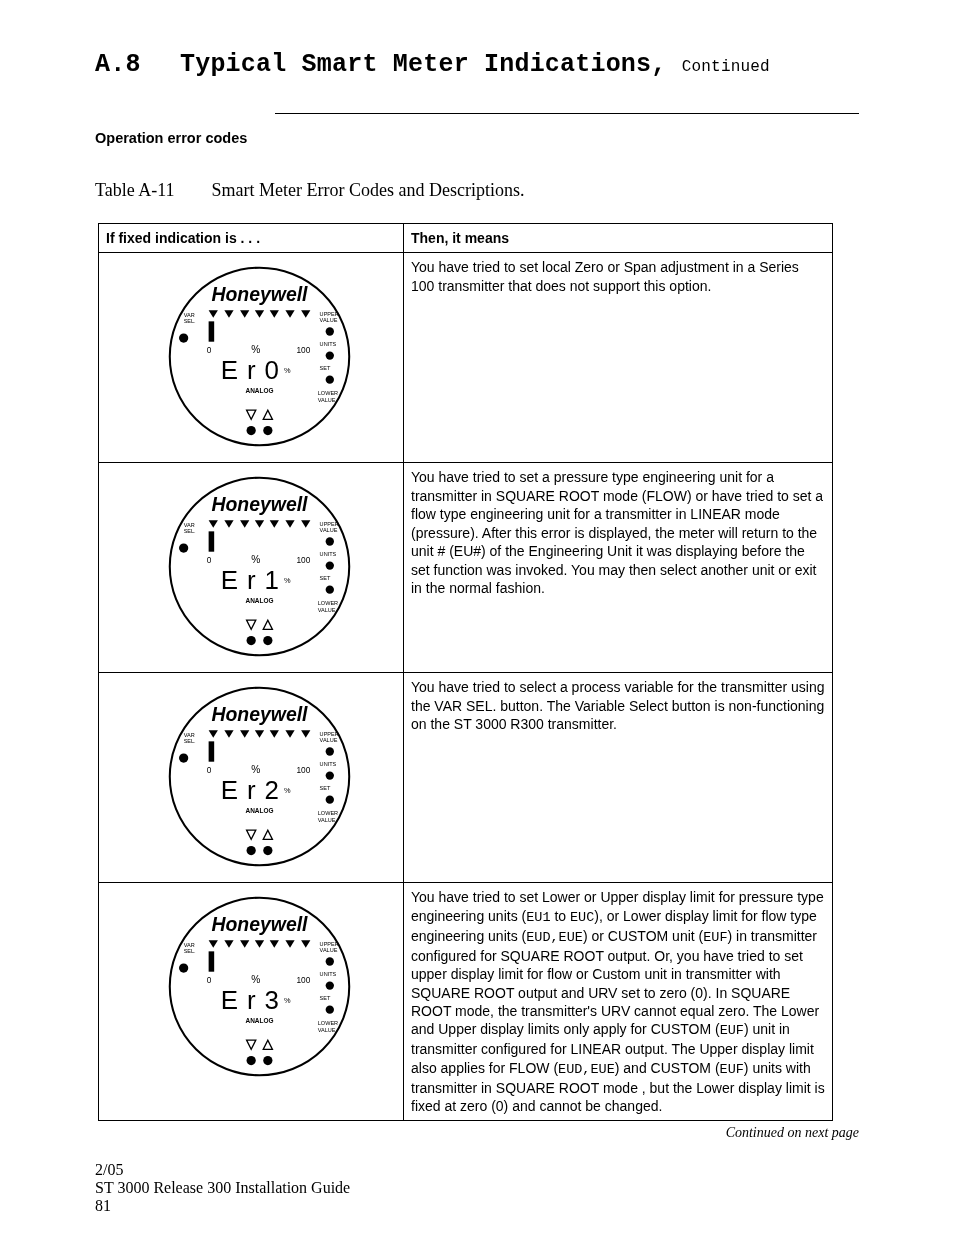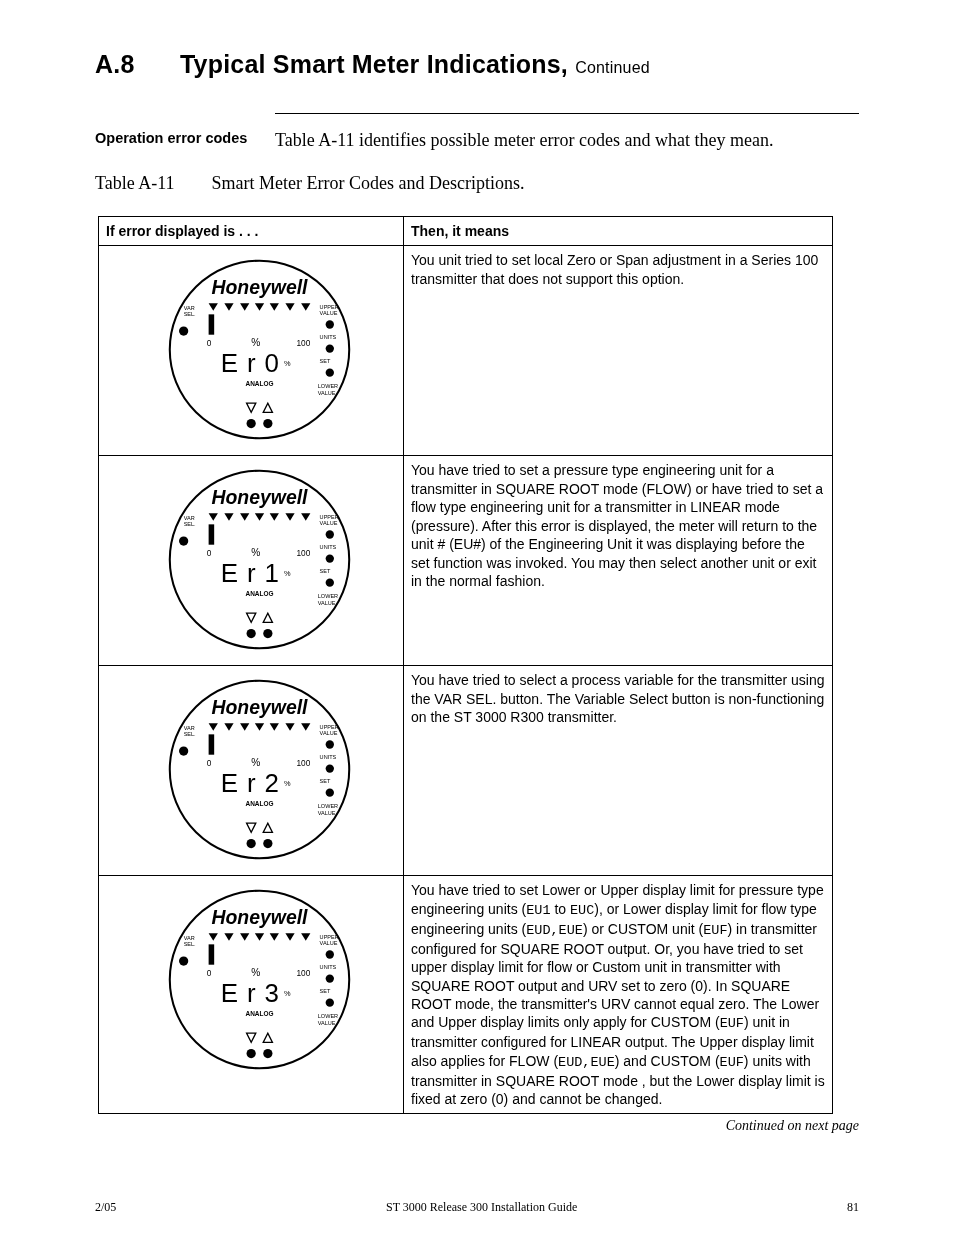--- a/index.html
+++ b/index.html
@@ -5,69 +5,68 @@
   * { box-sizing: border-box; margin: 0; padding: 0; }
   body {
     width: 954px;
     height: 1235px;
     background: #fff;
     font-family: "Times New Roman", Times, serif;
     color: #000;
     position: relative;
     padding: 50px 95px 0 95px;
   }
-  .heading { font-family: Liberation Sans, sans-serif; font-weight: bold; font-size: 25px; margin-bottom: 34px; letter-spacing: 0.2px; }
+  .heading { font-family: Liberation Mono, monospace; font-weight: bold; font-size: 25px; margin-bottom: 34px; letter-spacing: 0.2px; }
   .heading .num { display:inline-block; width:85px; }
   .heading .cont { font-size: 16px; font-weight: normal; }
   .rule { border-top: 1.5px solid #000; margin: 0 0 16px 180px; }
-  .intro-row { display:flex; align-items:flex-start; margin-bottom:22px; }
+  .intro-row { display:flex; align-items:flex-start; margin-bottom:34px; }
   .intro-label { font-family: Arial, Helvetica, sans-serif; font-weight: bold; font-size: 14.5px; width: 180px; }
   .intro-text { font-size: 18px; flex:1; }
   .table-caption { font-size: 18px; margin-bottom: 22px; }
   .table-caption .tlabel { display:inline-block; width: 112px; }
   table.err { border-collapse: collapse; width: 735px; margin-left:3px; table-layout: fixed; }
   table.err th, table.err td { border: 1.3px solid #000; vertical-align: top; padding: 5px 7px; font-family: Arial, Helvetica, sans-serif; font-size: 14px; line-height: 1.32; }
   table.err th { font-weight: bold; text-align:left; }
   table.err col.c1 { width: 305px; }
   table.err td.meter-cell { text-align: center; padding: 8px 0 10px 16px; }
   .contnote { font-style: italic; font-size: 14px; text-align:right; margin-top:4px; margin-right:0; font-family:"Times New Roman", serif; }
-  .footer { position:absolute; left:95px; right:95px; bottom:20px; display:flex; justify-content:space-between; font-size: 12px; font-family:"Times New Roman", serif; }
+  .footer { position:absolute; left:95px; right:95px; bottom:20px; display:flex; justify-content:space-between; font-size: 16px; font-family:"Times New Roman", serif;flex-direction:column; }
   
   .meter { width: 185px; height: 185px; margin: 3px auto; position: relative; }
   .meter svg { width:100%; height:100%; }
   .mono { font-family: "Courier New", monospace; font-size: 13.5px; text-align: center; }
 </style>
 </head>
 <body>
 
 <div class="heading">
   <span class="num">A.8</span><span>Typical Smart Meter Indications,</span>
   <span class="cont">Continued</span>
 </div>
 
 <div class="rule"></div>
 
 <div class="intro-row">
   <div class="intro-label">Operation error codes</div>
-  <div class="intro-text">Table A-11 identifies possible meter error codes and what they mean.</div>
 </div>
 
 <div class="table-caption">
   <span class="tlabel">Table A-11</span>
   <span>Smart Meter Error Codes and Descriptions.</span>
 </div>
 
 <table class="err">
   <colgroup>
       <col class="c1">
       <col>
     </colgroup>
   <thead>
     <tr>
-      <th>If error displayed is . . .</th>
+      <th>If fixed indication is . . .</th>
       <th>Then, it means</th>
     </tr>
   </thead>
   <tbody id="tbody">
       <tr>
         <td class="meter-cell">
           <div class="meter">
   <svg viewBox="0 0 200 200">
     <ellipse cx="100" cy="100" rx="97" ry="96" fill="none" stroke="#000" stroke-width="2.2"></ellipse>
     <text x="100" y="40" text-anchor="middle" font-family="Arial" font-weight="bold" font-style="italic" font-size="21">Honeywell</text>
@@ -103,21 +102,21 @@
     <circle cx="176" cy="125" r="4.5" fill="#000"></circle>
     <text x="163" y="142" font-family="Arial" font-size="6">LOWER</text>
     <text x="163" y="149" font-family="Arial" font-size="6">VALUE</text>
 
     <polygon points="86,158 96,158 91,168" fill="none" stroke="#000" stroke-width="1.4"></polygon>
     <polygon points="104,168 114,168 109,158" fill="none" stroke="#000" stroke-width="1.4"></polygon>
     <circle cx="91" cy="180" r="5" fill="#000"></circle>
     <circle cx="109" cy="180" r="5" fill="#000"></circle>
   </svg></div>
         </td>
-        <td>You unit tried to set local Zero or Span adjustment in a Series 100 transmitter that does not support this option.</td>
+        <td>You have tried to set local Zero or Span adjustment in a Series 100 transmitter that does not support this option.</td>
       </tr>
       <tr>
         <td class="meter-cell">
           <div class="meter">
   <svg viewBox="0 0 200 200">
     <ellipse cx="100" cy="100" rx="97" ry="96" fill="none" stroke="#000" stroke-width="2.2"></ellipse>
     <text x="100" y="40" text-anchor="middle" font-family="Arial" font-weight="bold" font-style="italic" font-size="21">Honeywell</text>
 
     <polygon points="45,50 55,50 50,58" fill="#000"></polygon>
               <polygon points="62,50 72,50 67,58" fill="#000"></polygon>

